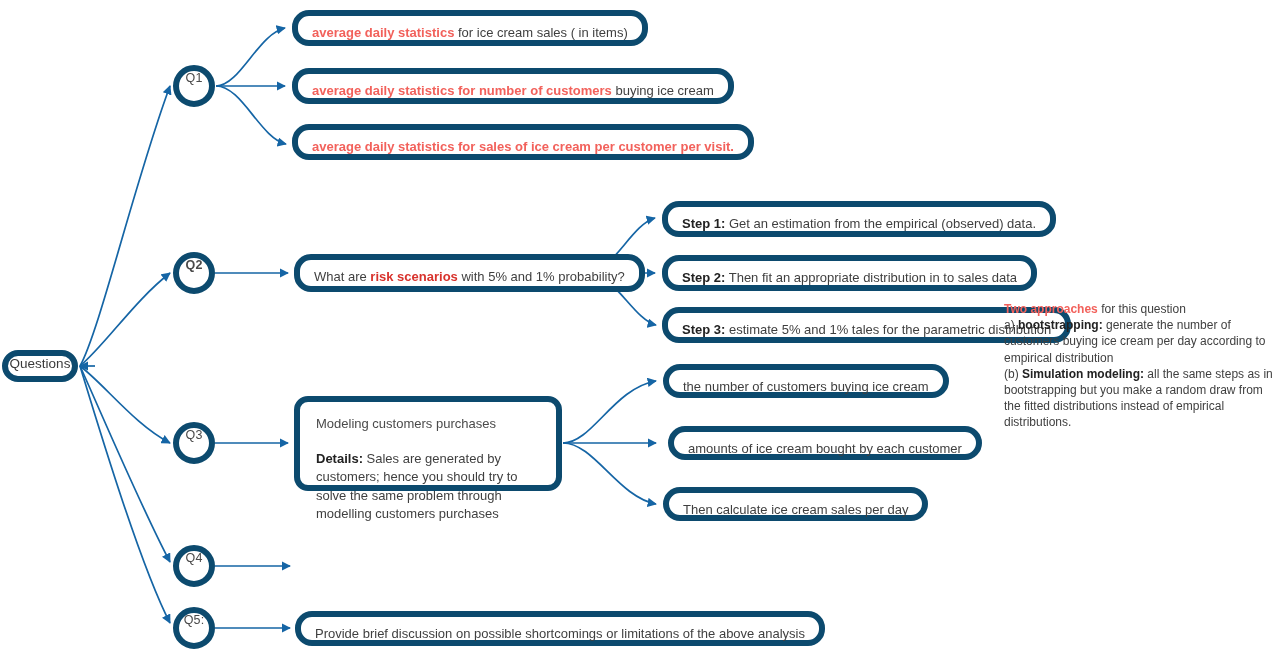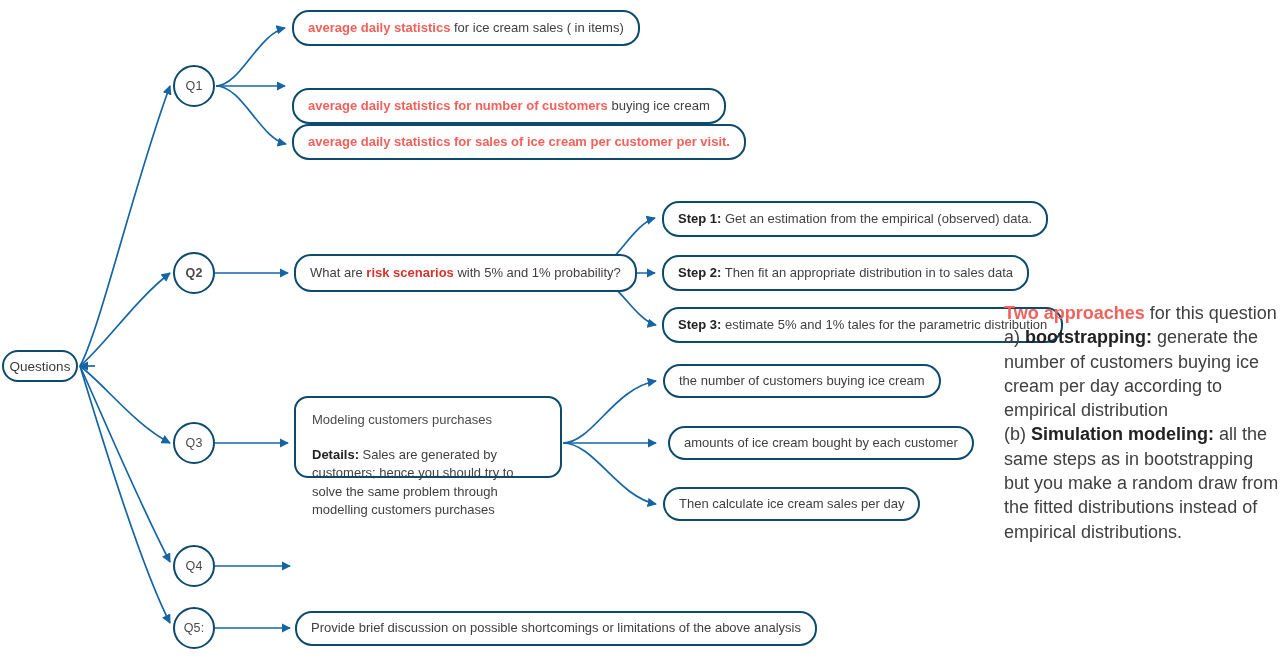--- a/index.html
+++ b/index.html
@@ -32,24 +32,23 @@
     width: 1284px;
     height: 658px;
     pointer-events: none;
     z-index: 1;
   }
 
   .node {
     position: absolute;
     box-sizing: border-box;
     background: #ffffff;
-    border: 2px solid #0c4a6e;
+    border: 6px solid #0c4a6e;
     border-radius: 16px;
     display: flex;
-    align-items: center;
     z-index: 2;
   }
 
   .node.root {
     border-radius: 16px;
     justify-content: center;
     font-size: 13.5px;
     color: #3a3a3a;
   }
 
@@ -93,21 +92,21 @@
   .detail-body {
     display: block;
     font-size: 13px;
     color: #3f3f3f;
     line-height: 1.42;
   }
 
   .annotation {
     position: absolute;
     z-index: 3;
-    font-size: 18px;
+    font-size: 12px;
     line-height: 1.35;
     color: #3f3f3f;
     background: transparent;
   }
   .annotation .ln { display: block; }
 </style>
 </head>
 <body>
 
 <div id="canvas">
@@ -170,21 +169,21 @@
   <div class="node qnode" style="left:173px; top:607px; width:42px; height:42px;">
     <span>Q5:</span>
   </div>
 
   <div class="node leaf" style="left:292px; top:10px; height:36px;">
     <span class="leaf-text">
       <span class="em-coral">average daily statistics</span><span> for ice cream sales ( in items)</span>
     </span>
   </div>
 
-  <div class="node leaf" style="left:292px; top:68px; height:36px;margin-top:20px;">
+  <div class="node leaf" style="left:292px; top:68px; height:36px;">
     <span class="leaf-text">
       <span class="em-coral">average daily statistics for number of customers</span><span> buying ice cream</span>
     </span>
   </div>
 
   <div class="node leaf" style="left:292px; top:124px; height:36px;">
     <span class="leaf-text">
       <span class="em-coral">average daily statistics for sales of ice cream per customer per visit.</span><span></span>
     </span>
   </div>
@@ -206,21 +205,21 @@
       <span class="em-dark">Step 2:</span><span> Then fit an appropriate distribution in to sales data</span>
     </span>
   </div>
 
   <div class="node leaf" style="left:662px; top:307px; height:36px;">
     <span class="leaf-text">
       <span class="em-dark">Step 3:</span><span> estimate 5% and 1% tales for the parametric distribution</span>
     </span>
   </div>
 
-  <div class="node leaf multiline" style="left:294px; top:396px; width:268px; height:82px;">
+  <div class="node leaf multiline" style="left:294px; top:396px; width:268px; height:95px;">
     <span class="detail-title">Modeling customers purchases</span>
     <span class="detail-body">
       <span class="em-dark">Details:</span><span> Sales are generated by customers; hence you should try to solve the same problem through modelling customers purchases</span>
     </span>
   </div>
 
   <div class="node leaf" style="left:663px; top:364px; height:34px;">
     <span class="leaf-text">the number of customers buying ice cream</span>
   </div>
 

